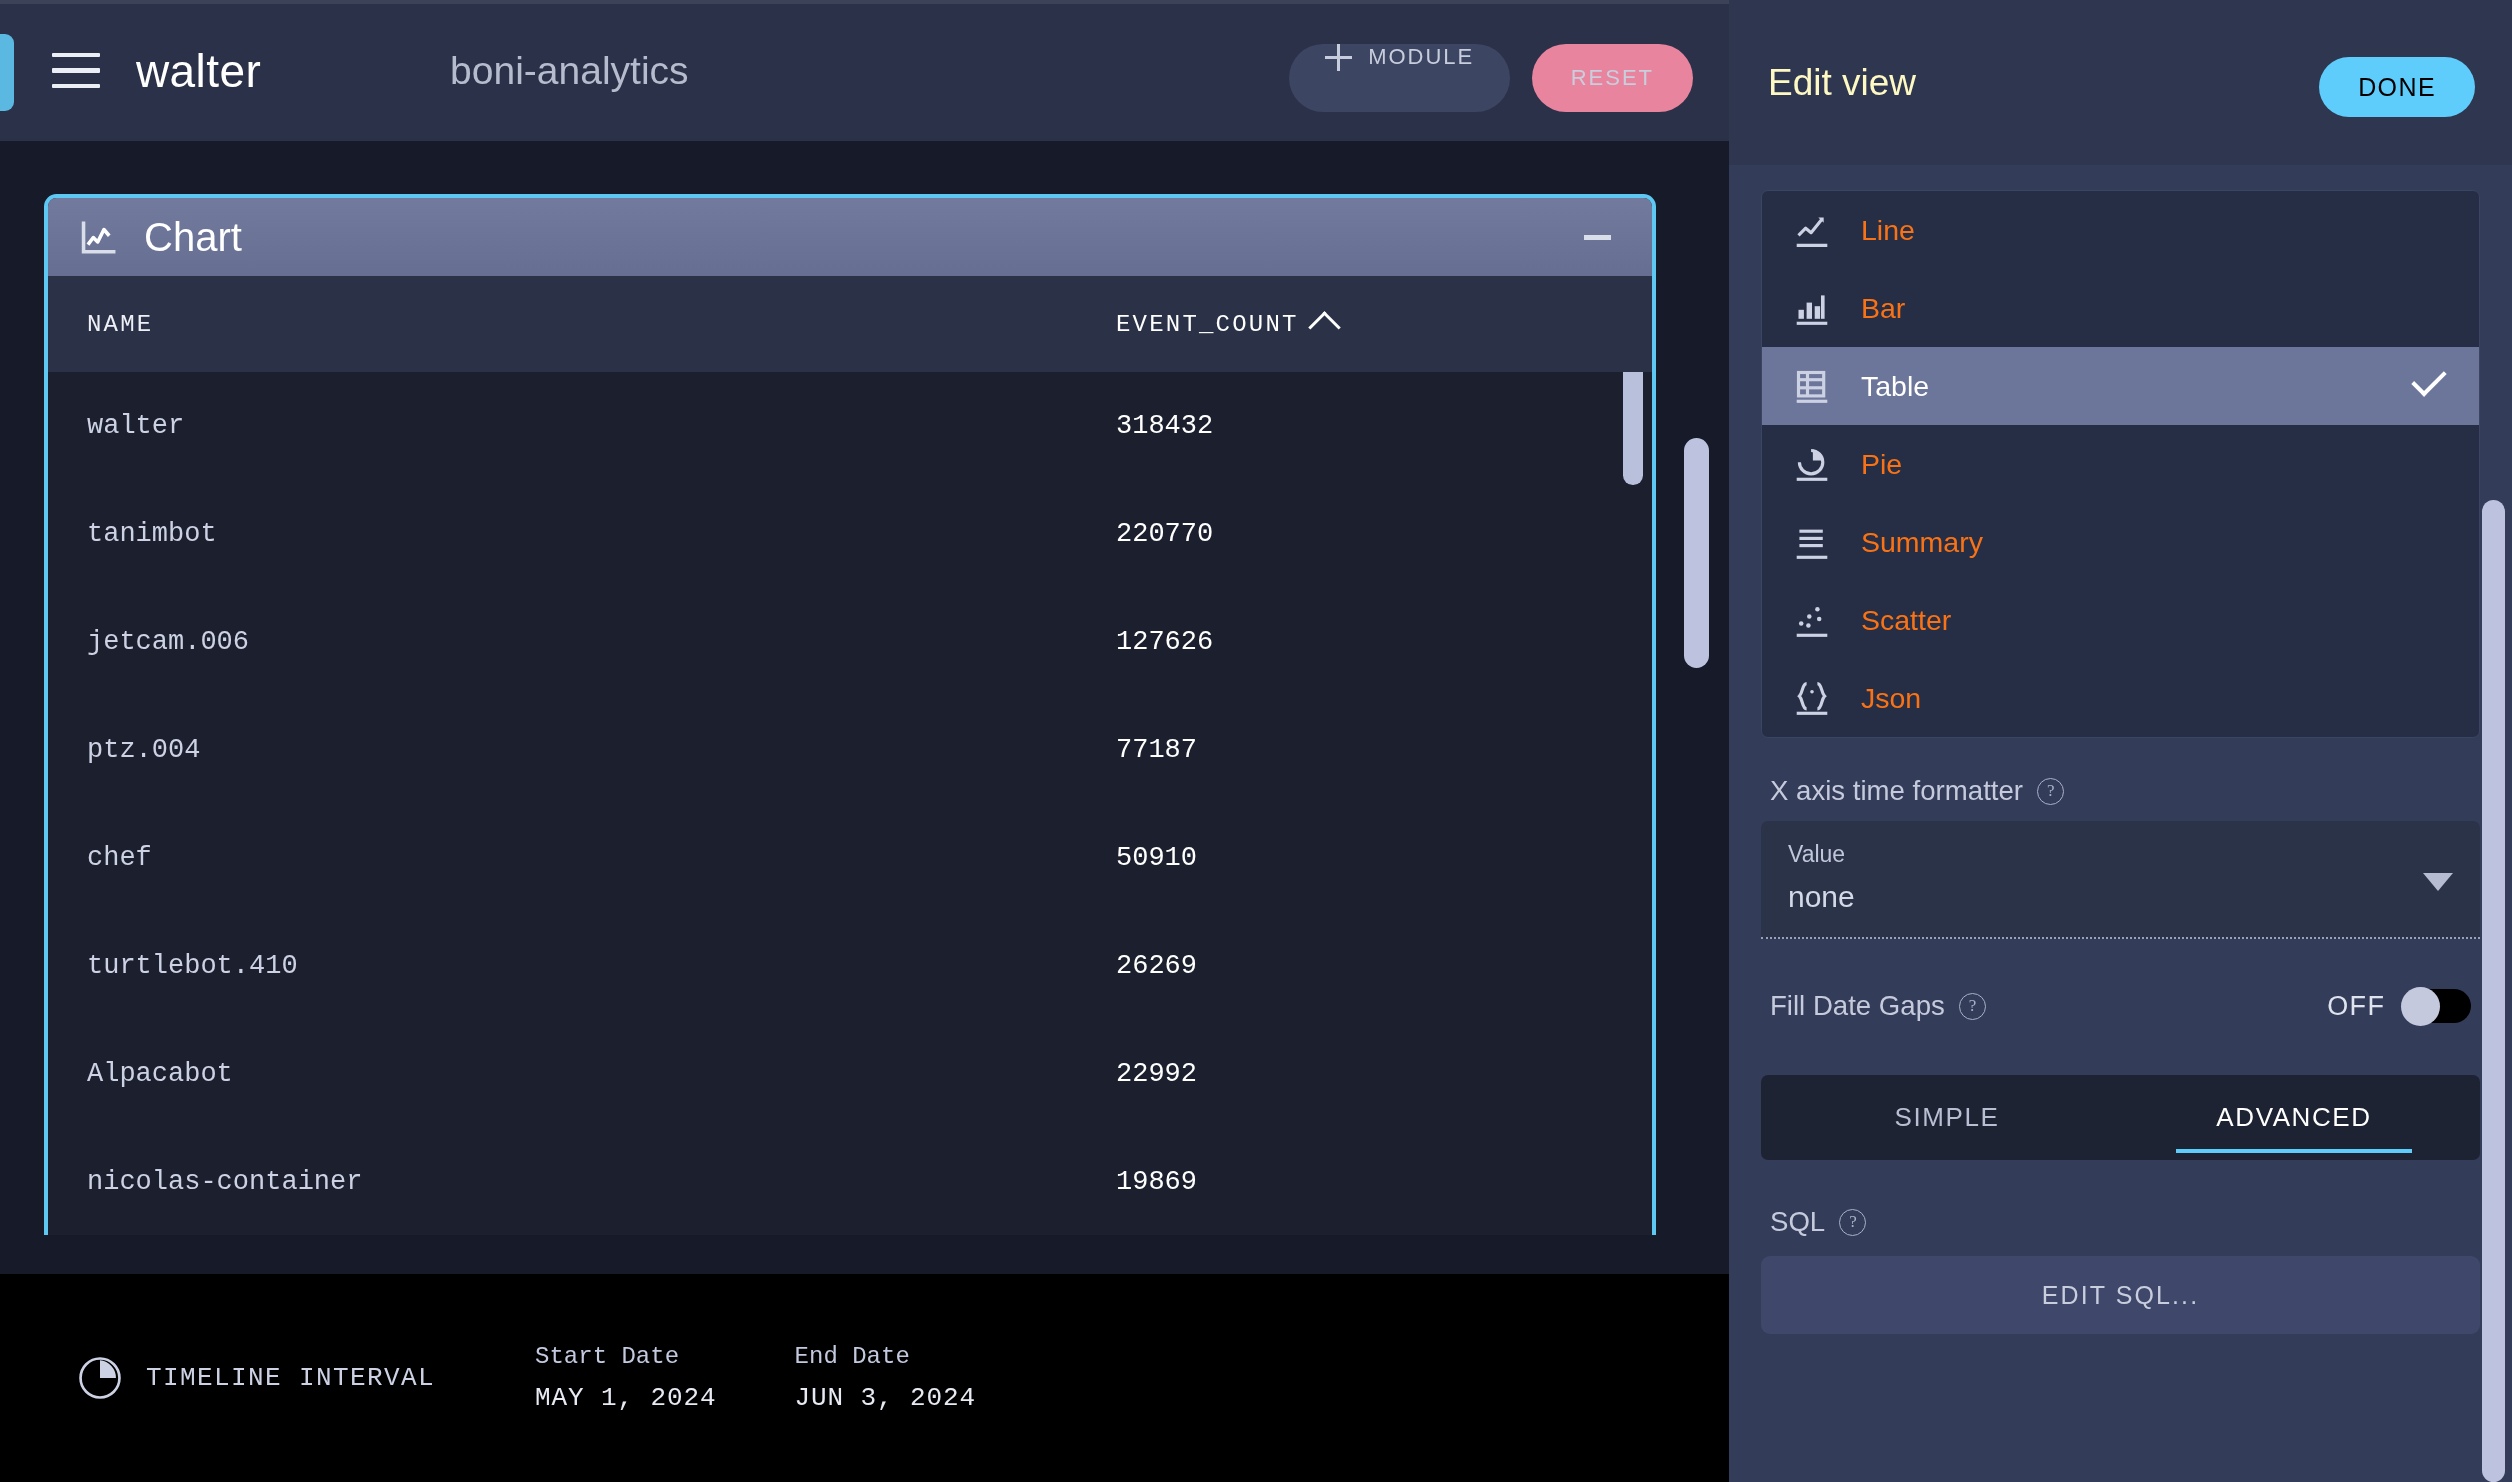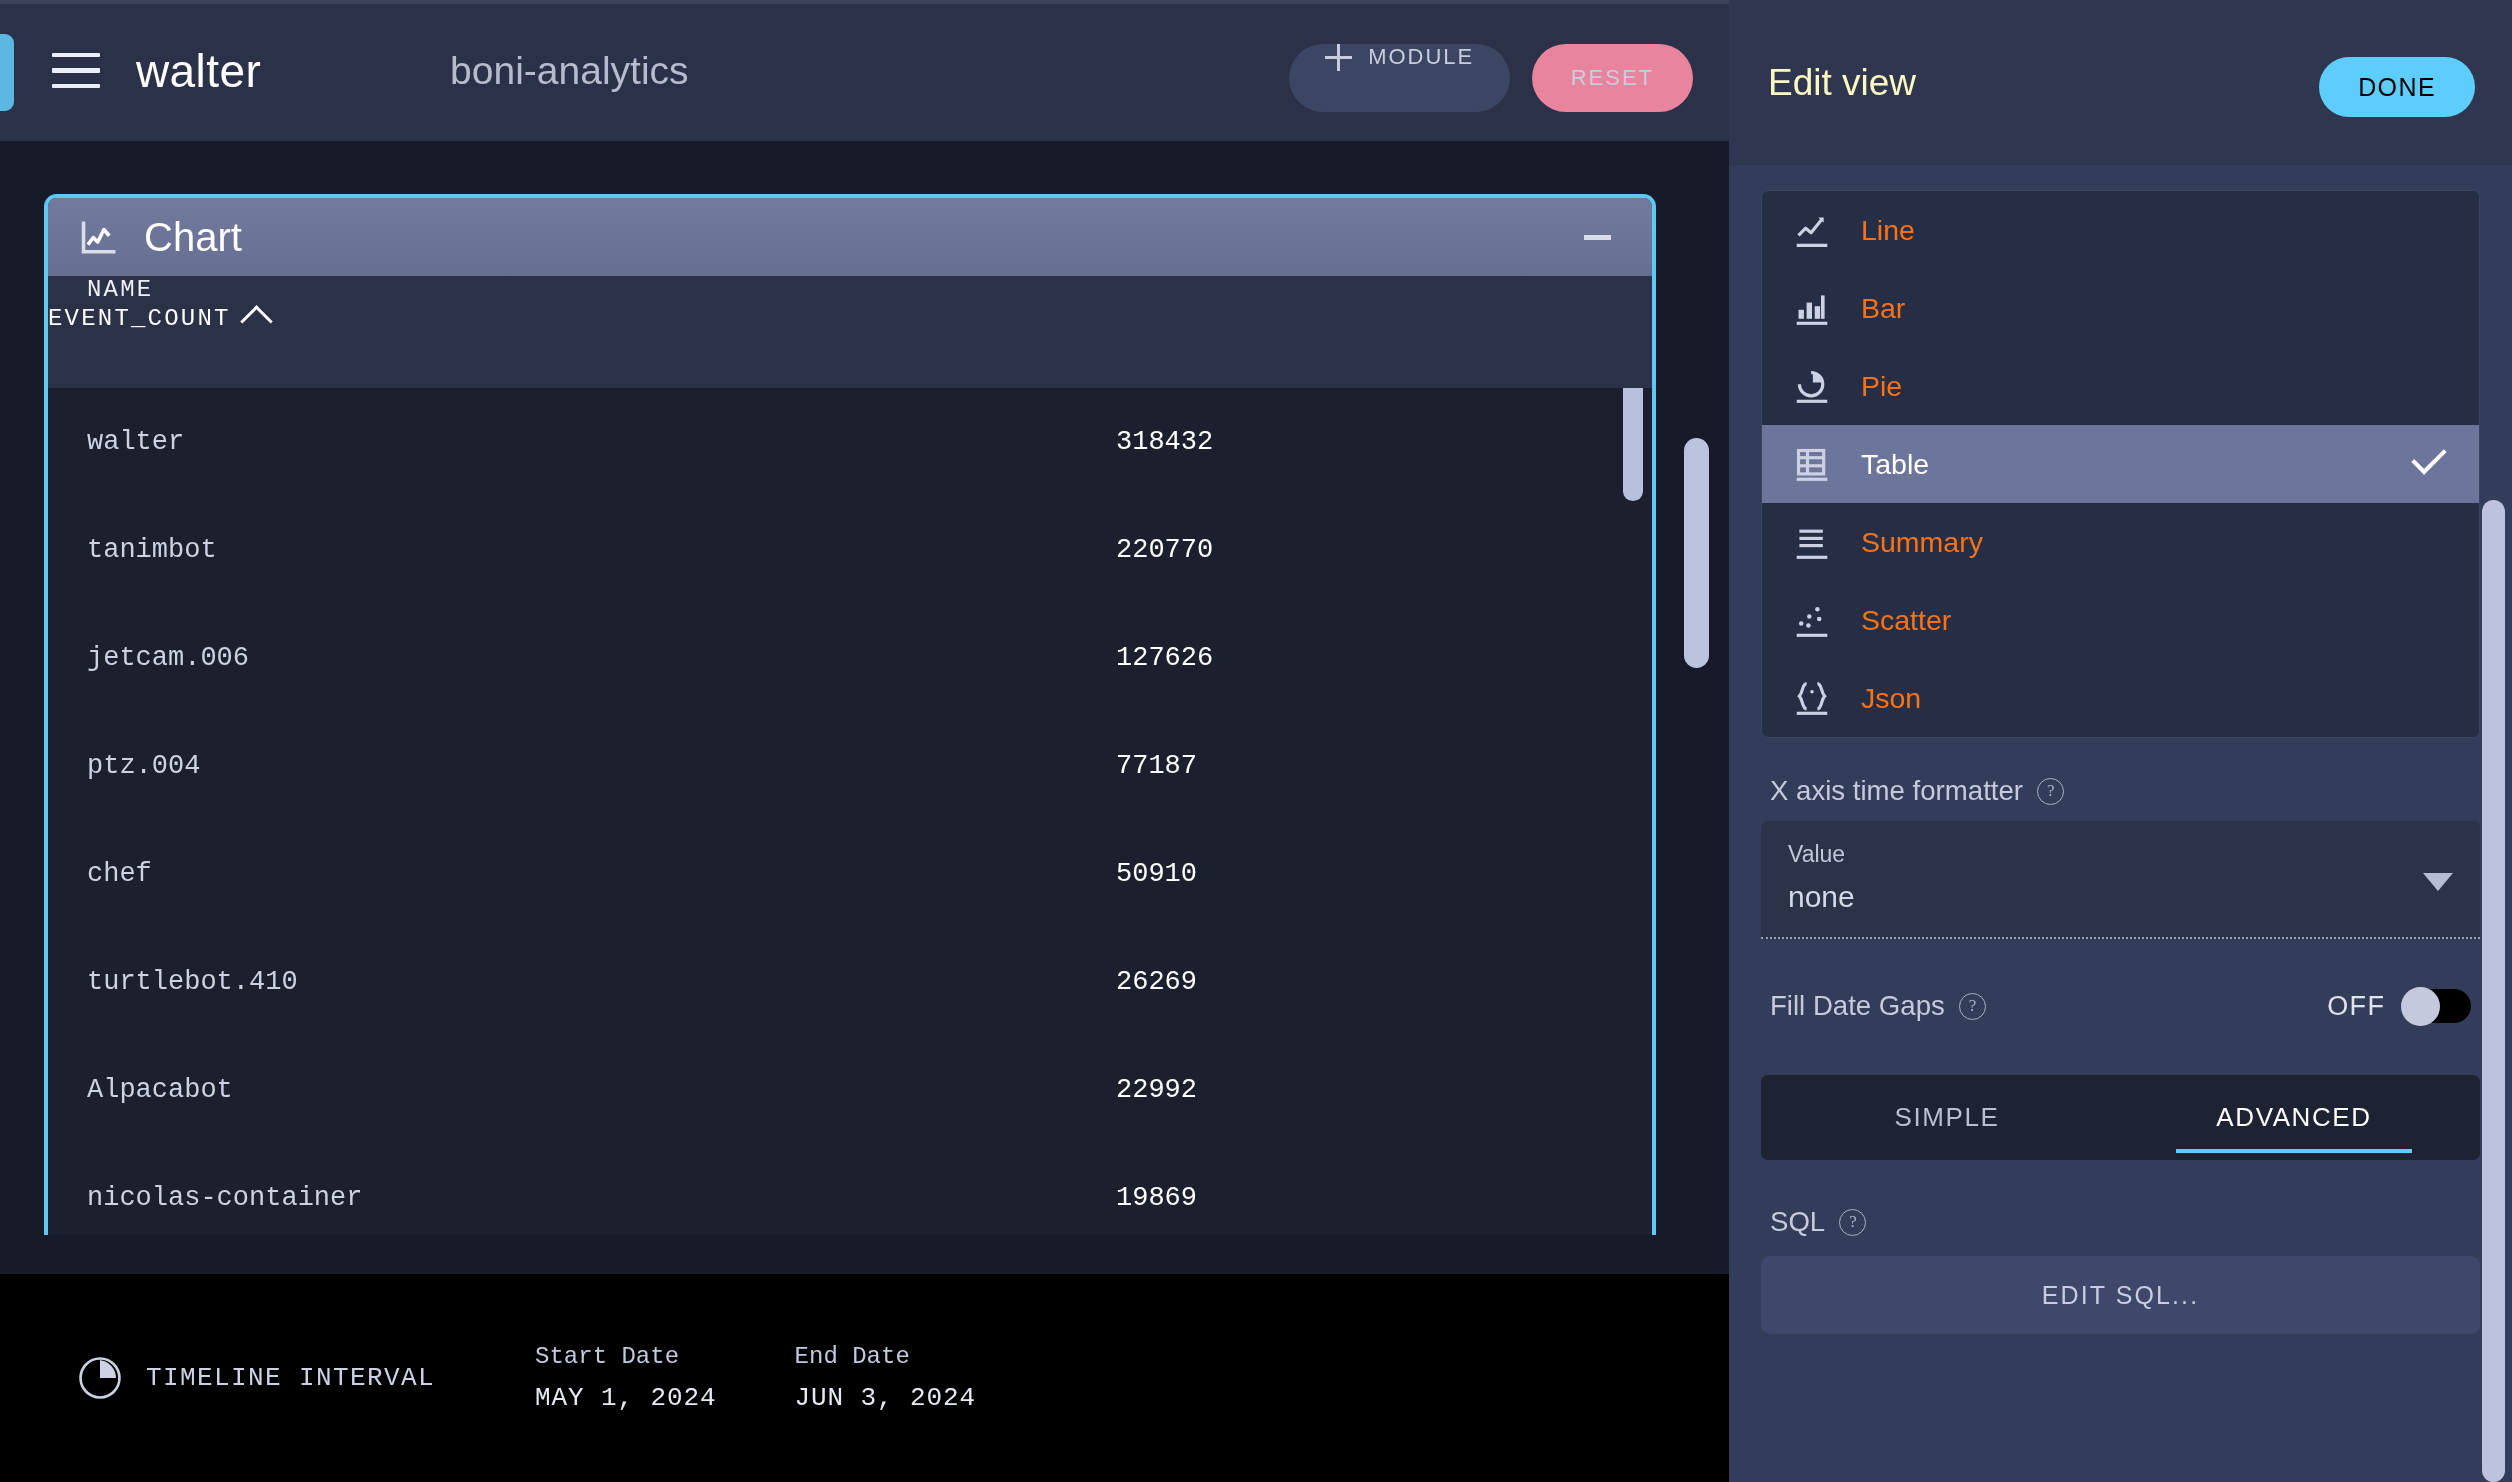--- a/index.html
+++ b/index.html
@@ -137,25 +137,24 @@
     font-size: 40px; color:#ffffff; font-weight:400;
   }
   #minimize-btn {
     position:absolute; right:41px; top:37px;
     width:27px; height:4.4px; background:#d9deea;
     border:none; cursor:pointer;
   }
 
   
   #table-head {
-    height: 112px;
+    height: 96px;
     background: #2b3248;
-    display: flex; align-items: flex-start;
+    display: flex; align-items: center;
     position: relative;
-    flex-direction: column;
   }
   #table-head .th-name {
     padding-left: 39px;
     font-size: 24px; color:#eef0f6;
     letter-spacing: 2.2px;
     font-family: "Liberation Mono", monospace;
     width: 1068px;
   }
   #table-head .th-count {
     font-size: 24px; color:#ffffff;
@@ -547,47 +546,47 @@
             <span class="ct-ico">
               <svg width="36" height="36" viewBox="0 0 38 40">
                 <rect x="4" y="22" width="6" height="10" fill="#ccd2e4"></rect>
                 <rect x="13" y="14" width="6" height="18" fill="#ccd2e4"></rect>
                 <rect x="22" y="18" width="6" height="14" fill="#ccd2e4"></rect>
                 <rect x="29" y="6" width="4" height="26" fill="#ccd2e4"></rect>
                 <line x1="2" y1="37" x2="36" y2="37" stroke="#ccd2e4" stroke-width="3.5"></line>
               </svg>
             </span>
             <span class="ct-label">Bar</span>
-          </div>
-          <div class="ct-item">
-            <span class="ct-ico">
-              <svg width="36" height="36" viewBox="0 0 38 40">
-                <path d="M18 18 m-13 0 a13 13 0 1 0 13 -13" stroke="#ccd2e4" stroke-width="3.5" fill="none"></path>
-                <path d="M20 4 A14 14 0 0 1 32 16 L20 16 Z" fill="#ccd2e4"></path>
-                <line x1="2" y1="37" x2="36" y2="37" stroke="#ccd2e4" stroke-width="3.5"></line>
-              </svg>
-            </span>
-            <span class="ct-label">Pie</span>
           </div>
           <div class="ct-item selected">
             <span class="ct-ico">
               <svg width="36" height="36" viewBox="0 0 38 40">
                 <rect x="4" y="5" width="28" height="26" stroke="#ccd2e4" stroke-width="3.5" fill="none"></rect>
                 <line x1="4" y1="13" x2="32" y2="13" stroke="#ccd2e4" stroke-width="3.5" fill="none"></line>
                 <line x1="4" y1="22" x2="32" y2="22" stroke="#ccd2e4" stroke-width="3.5" fill="none"></line>
                 <line x1="14" y1="5" x2="14" y2="31" stroke="#ccd2e4" stroke-width="3.5" fill="none"></line>
                 <line x1="2" y1="37" x2="36" y2="37" stroke="#ccd2e4" stroke-width="3.5"></line>
               </svg>
             </span>
             <span class="ct-label">Table</span>
             <span class="ct-check"></span>
           </div>
           <div class="ct-item">
             <span class="ct-ico">
               <svg width="36" height="36" viewBox="0 0 38 40">
+                <path d="M18 18 m-13 0 a13 13 0 1 0 13 -13" stroke="#ccd2e4" stroke-width="3.5" fill="none"></path>
+                <path d="M20 4 A14 14 0 0 1 32 16 L20 16 Z" fill="#ccd2e4"></path>
+                <line x1="2" y1="37" x2="36" y2="37" stroke="#ccd2e4" stroke-width="3.5"></line>
+              </svg>
+            </span>
+            <span class="ct-label">Pie</span>
+          </div>
+          <div class="ct-item">
+            <span class="ct-ico">
+              <svg width="36" height="36" viewBox="0 0 38 40">
                 <line x1="5" y1="8" x2="31" y2="8" stroke="#ccd2e4" stroke-width="3.5" fill="none"></line>
                 <line x1="5" y1="16" x2="31" y2="16" stroke="#ccd2e4" stroke-width="3.5" fill="none"></line>
                 <line x1="5" y1="24" x2="31" y2="24" stroke="#ccd2e4" stroke-width="3.5" fill="none"></line>
                 <line x1="2" y1="37" x2="36" y2="37" stroke="#ccd2e4" stroke-width="3.5"></line>
               </svg>
             </span>
             <span class="ct-label">Summary</span>
           </div>
           <div class="ct-item">
             <span class="ct-ico">

